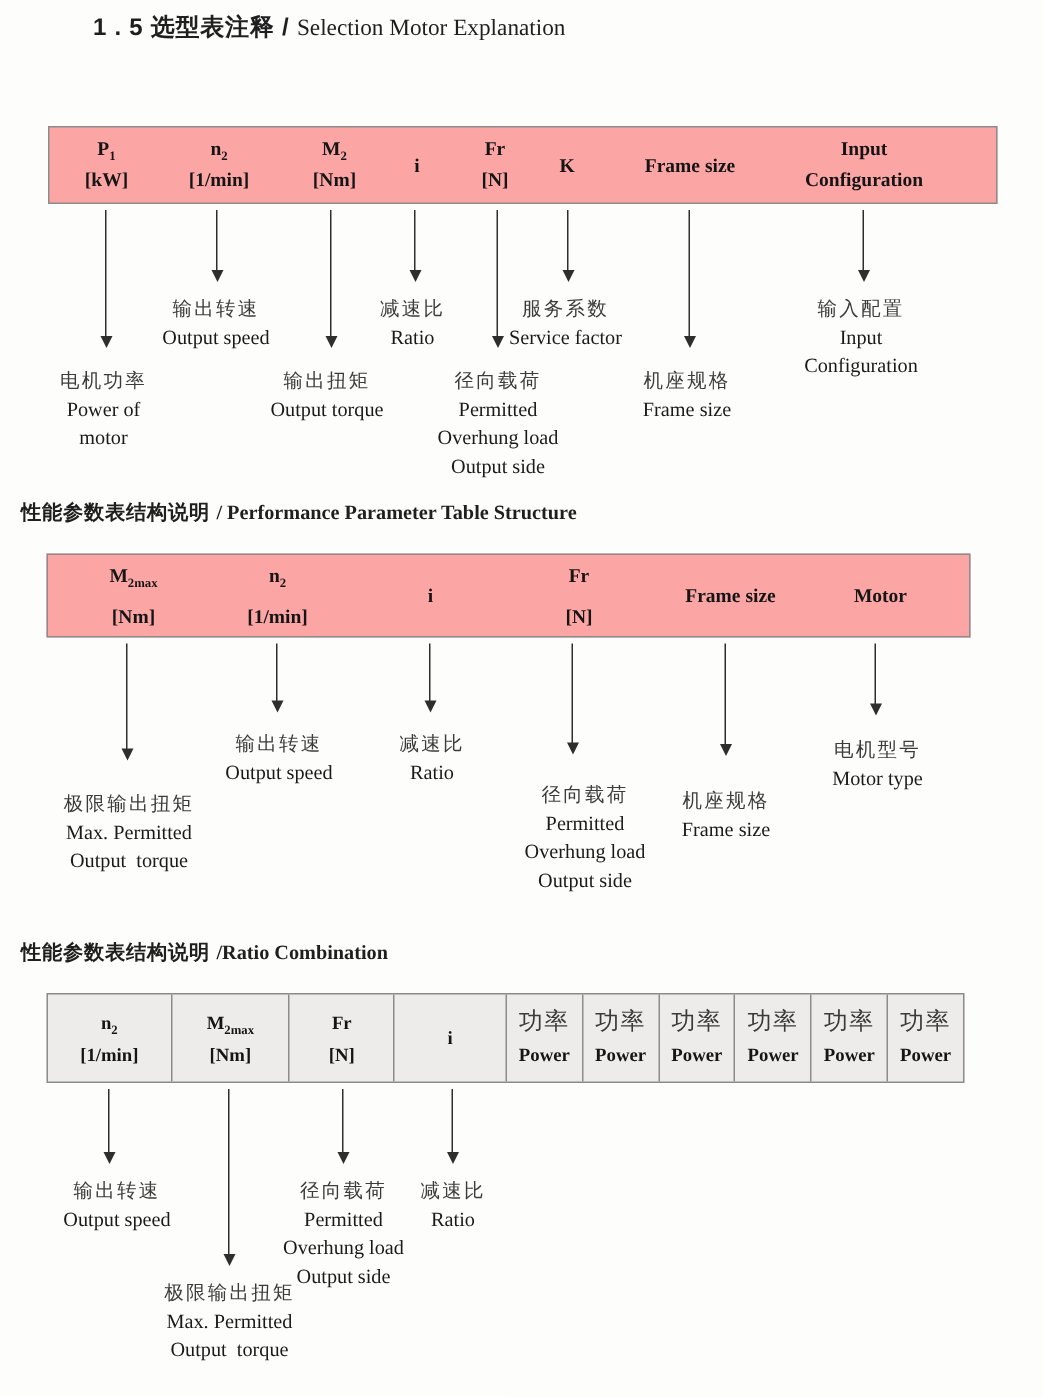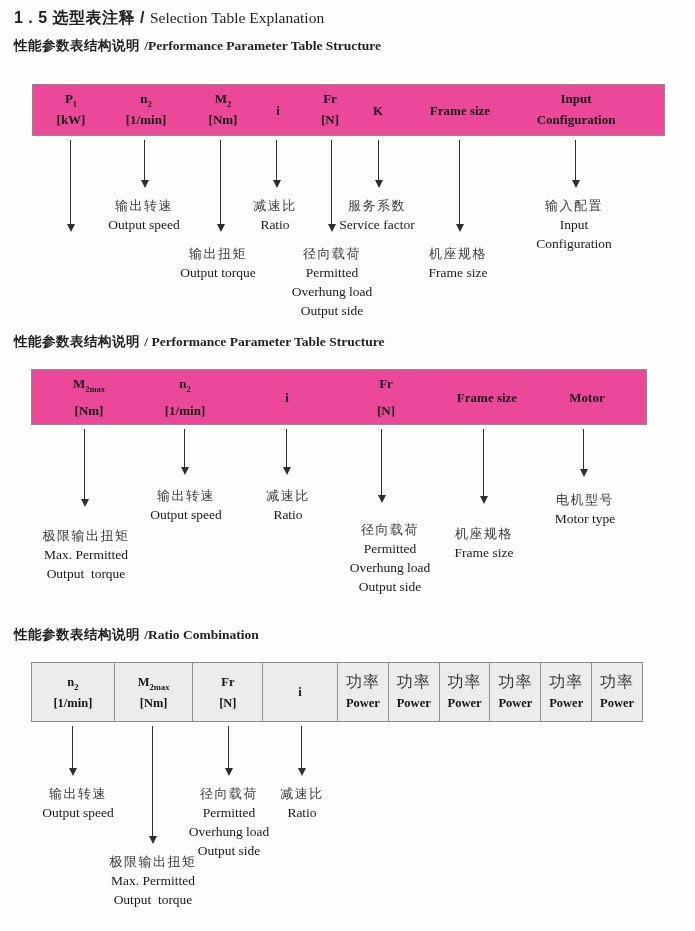--- a/index.html
+++ b/index.html
@@ -1,28 +1,28 @@
 <!DOCTYPE html>
 <html><head>
 <meta charset="utf-8">
 <style>
   html,body{margin:0;padding:0;background:#ffffff;}
   .page{position:relative;width:695px;height:931px;background:#fdfdfc;overflow:hidden;
         font-family:"Liberation Sans",sans-serif;color:#1f1f1f;}
 
   
   .doc-title{position:absolute;left:14px;top:8px;font-size:16px;white-space:nowrap;}
-  .doc-title .cn{font-weight:bold;letter-spacing:.5px;}
+  .doc-title .cn{font-weight:bold;letter-spacing:.5px;margin-left:48px;}
   .doc-title .en{font-family:"Liberation Serif",serif;font-weight:normal;font-size:15.5px;}
   .sec-heading{position:absolute;left:14px;font-size:13.5px;white-space:nowrap;}
   .sec-heading .cn{font-weight:bold;letter-spacing:.5px;}
   .sec-heading .en{font-family:"Liberation Serif",serif;font-weight:bold;}
 
   
-  .tbox{position:absolute;background:#ec4899;border:1px solid #8c8c8c;box-sizing:border-box;}
+  .tbox{position:absolute;background:#fca5a5;border:1px solid #8c8c8c;box-sizing:border-box;}
   .hc{position:absolute;transform:translateX(-50%);text-align:center;white-space:nowrap;
       font-family:"Liberation Serif",serif;font-weight:bold;font-size:13px;color:#151515;}
   .hc.two{top:6px;}
   .hc.one{top:50%;transform:translate(-50%,-50%);}
   .hc .sym{line-height:15px;}
   .hc.two .sym{margin-bottom:6px;}
   .hc.two.tall .sym{margin-bottom:12px;}
   .hc sub{font-size:8.5px;line-height:0;}
   .hc .unit{line-height:15px;}
 
@@ -48,26 +48,23 @@
   .co .cn{display:block;font-size:13px;letter-spacing:1.5px;color:#3c3c3c;line-height:19px;}
   .co .en{display:block;font-family:Liberation Serif, serif;font-size:13.5px;color:#1a1a1a;
           line-height:19px;white-space:pre;}
 </style>
 </head>
 <body>
 
 <div class="page">
 
   <div class="doc-title">
-    <span class="cn">1 . 5 选型表注释 / </span><span class="en">Selection Table Explanation</span>
-  </div>
-
-  <div class="sec-heading" style="top:37px">
-    <span class="cn">性能参数表结构说明 </span><span class="en">/Performance Parameter Table Structure</span>
-  </div>
+    <span class="cn">1 . 5 选型表注释 / </span><span class="en">Selection Motor Explanation</span>
+  </div>
+
 
   <div class="tbox" style="left:32px;top:84px;width:633px;height:52px">
     <div class="hc two" style="left:38px">
       <div class="sym"><span>P</span><sub>1</sub></div>
       <div class="unit">[kW]</div>
     </div>
     <div class="hc two" style="left:113px">
       <div class="sym"><span>n</span><sub>2</sub></div>
       <div class="unit">[1/min]</div>
     </div>
@@ -114,20 +111,25 @@
   <div class="co" style="left:377px;top:196px">
     <span class="cn">服务系数</span>
     <span class="en">Service factor</span>
   </div>
   <div class="co" style="left:574px;top:196px">
     <span class="cn">输入配置</span>
     <span class="en">Input</span>
     <span class="en">Configuration</span>
   </div>
 
+  <div class="co" style="left:69px;top:244px">
+    <span class="cn">电机功率</span>
+    <span class="en">Power of</span>
+    <span class="en">motor</span>
+  </div>
   <div class="co" style="left:218px;top:244px">
     <span class="cn">输出扭矩</span>
     <span class="en">Output torque</span>
   </div>
   <div class="co" style="left:332px;top:244px">
     <span class="cn">径向载荷</span>
     <span class="en">Permitted</span>
     <span class="en">Overhung load</span>
     <span class="en">Output side</span>
   </div>

